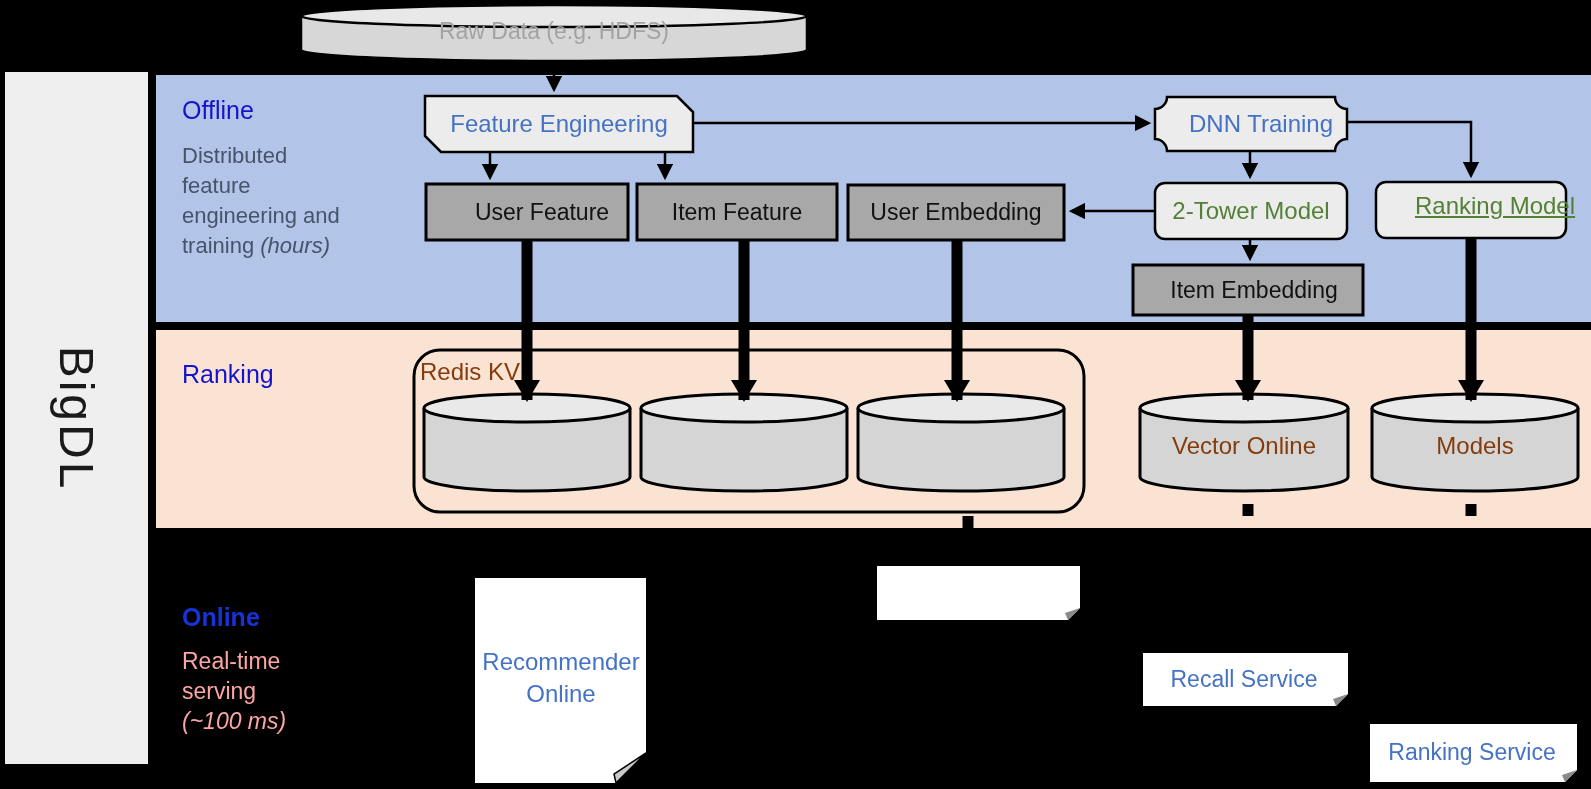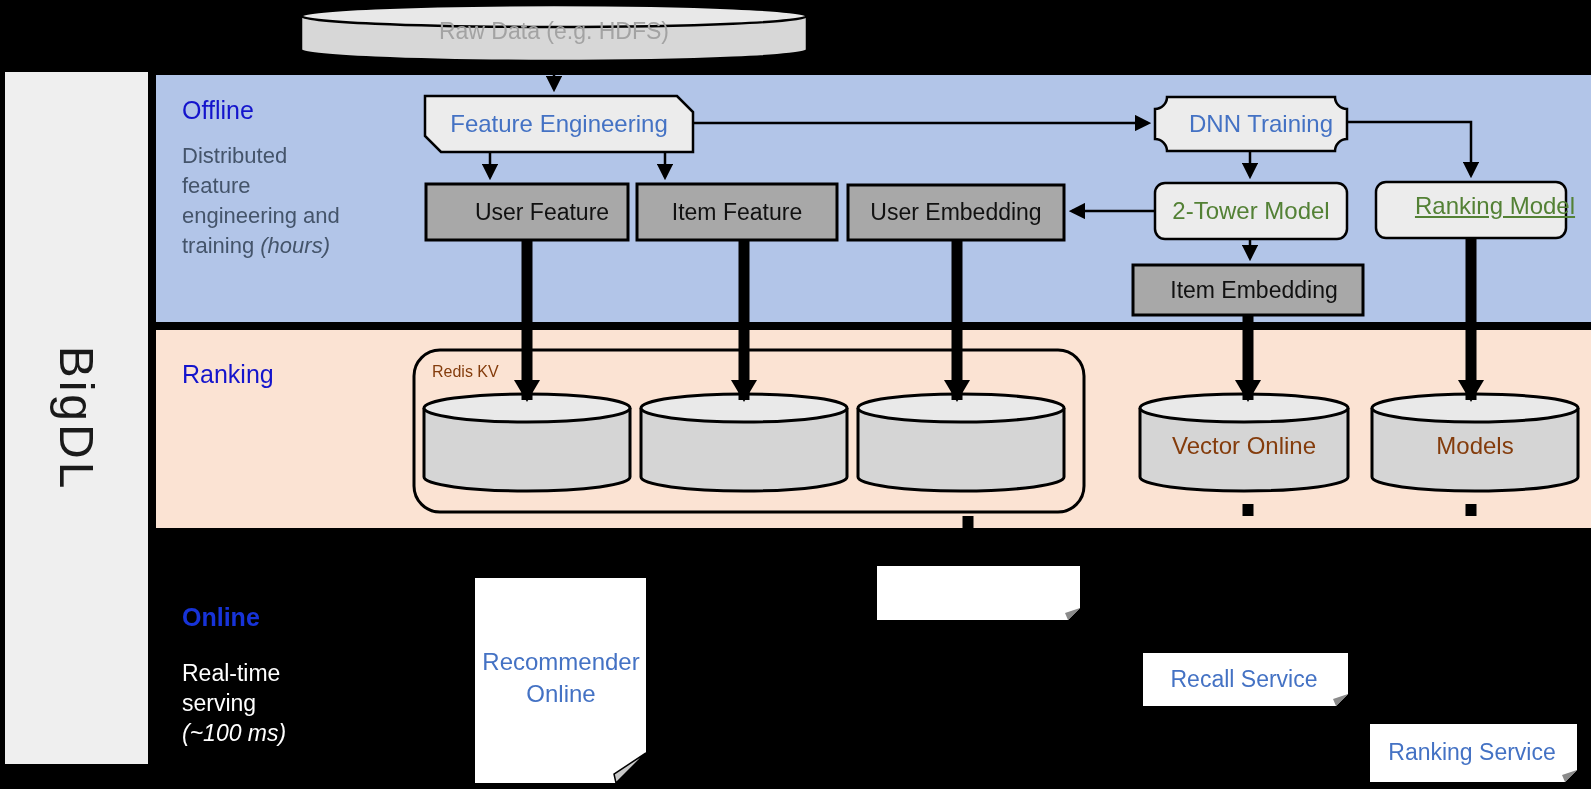--- a/index.html
+++ b/index.html
@@ -28,37 +28,37 @@
 
   .lbl-raw{left:300px;top:6px;width:508px;height:50px;font-size:23px;color:#a3a3a3;}
   .lbl-fe{left:425px;top:96px;width:268px;height:56px;font-size:24px;}
   .lbl-dnn{left:1155px;top:97px;width:212px;height:54px;font-size:24px;}
   .lbl-uf{left:426px;top:184px;width:232px;height:56px;font-size:23px;}
   .lbl-if{left:637px;top:184px;width:200px;height:56px;font-size:23px;}
   .lbl-ue{left:848px;top:185px;width:216px;height:55px;font-size:23px;}
   .lbl-tt{left:1155px;top:183px;width:192px;height:56px;font-size:24px;}
   .lbl-rm{left:1400px;top:182px;width:190px;height:48px;font-size:24px;text-decoration:underline;}
   .lbl-ie{left:1133px;top:265px;width:230px;height:50px;font-size:23px;margin-left:6px;}
-  .lbl-redis{left:432px;top:357px;width:160px;height:30px;font-size:16px;justify-content:flex-start;}
+  .lbl-redis{left:420px;top:357px;width:160px;height:30px;font-size:24px;justify-content:flex-start;}
   .lbl-vi{left:1140px;top:424px;width:208px;height:44px;font-size:24px;}
   .lbl-mo{left:1372px;top:424px;width:206px;height:44px;font-size:24px;}
   .lbl-rec{left:478px;top:632px;width:166px;height:92px;font-size:24px;line-height:32px;}
   .lbl-fs{left:877px;top:567px;width:202px;height:50px;font-size:23px;}
   .lbl-rcs{left:1143px;top:654px;width:202px;height:50px;font-size:23px;}
   .lbl-rks{left:1370px;top:725px;width:204px;height:54px;font-size:23px;}
 
   
   .btitle{position:absolute;left:182px;font-size:25px;color:#1414CC;}
   .btitle-offline{top:96px;}
   .btitle-nearline{top:360px;}
   .btitle-online{top:603px;color:#1733D8;font-weight:700;}
   .bdesc{position:absolute;left:182px;font-size:22px;line-height:30px;color:#44546A;}
   .bdesc-offline{top:141px;}
   .bdesc-nearline{top:407px;font-size:23px;}
-  .bdesc-online{top:646px;font-size:23px;color:#ffffff;margin-top:12px;}
+  .bdesc-online{top:646px;font-size:23px;color:#fca5a5;}
   .it{font-style:italic;}
 </style>
 </head>
 <body>
 
 <div class="canvas">
 
   <div class="band band-offline"></div>
   <div class="band band-nearline"></div>
 

